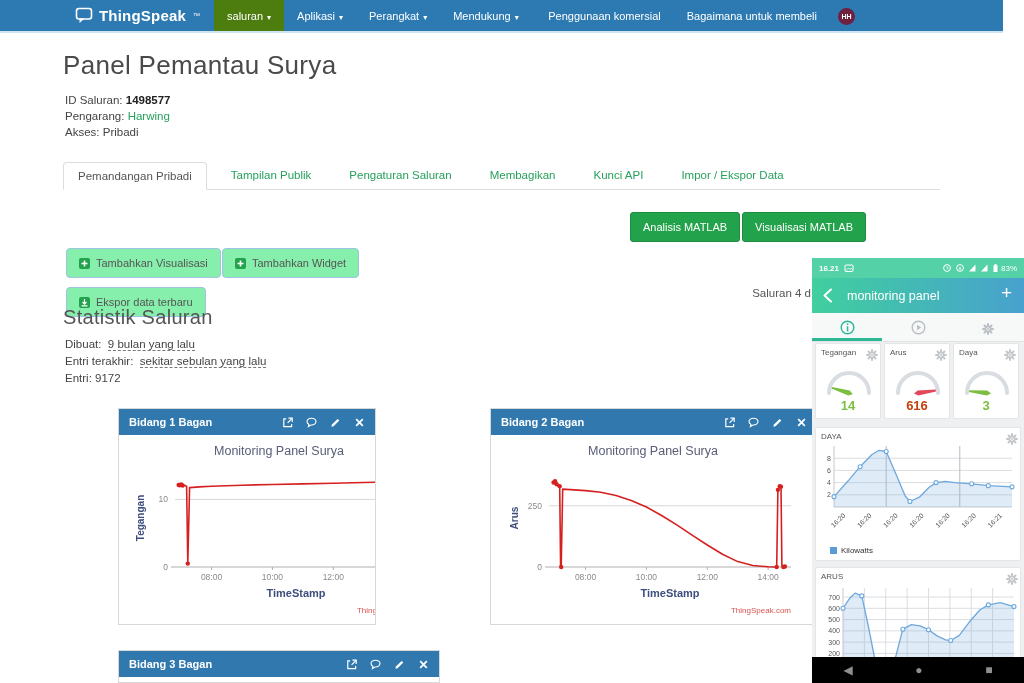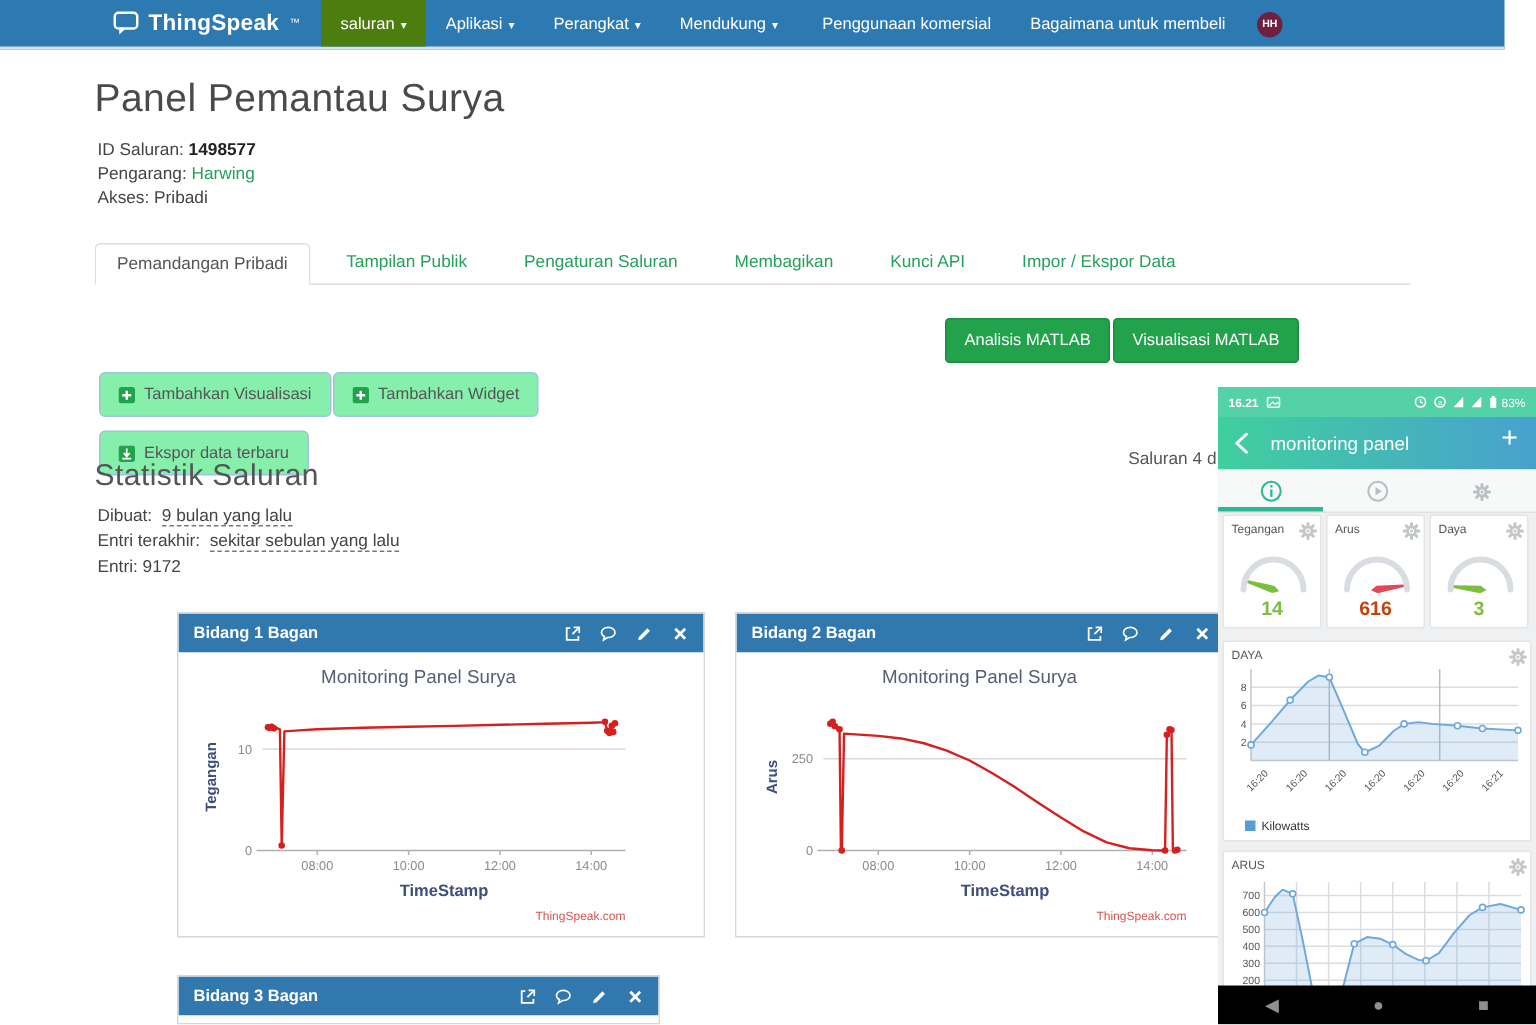--- a/index.html
+++ b/index.html
@@ -36,21 +36,21 @@
   .tab.active { color:#555; background:#fff; border:1px solid #ddd; border-bottom:1px solid #fff;
                 border-radius:4px 4px 0 0; margin-bottom:-1px; }
 
   
   .btn { position:absolute; height:30px; background:#86efac; border:1px solid #9fc3e0; border-radius:4px;
          font-size:11px; color:#555; display:flex; align-items:center; gap:6px; padding:0 12px; cursor:pointer;margin-top:36px; }
   .btn .mini { width:11px; height:11px; display:inline-block; }
   .btn-green { position:absolute; height:30px; background:#23a24c; border:1px solid #1d8c41; border-radius:3px;
                color:#fff; font-size:11px; display:flex; align-items:center; justify-content:center;
                padding:0 12px; cursor:pointer; }
-  .pager { position:absolute; left:600px; top:300px; width:211px; text-align:right;
+  .pager { position:absolute; left:600px; top:287px; width:211px; text-align:right;
            font-size:11.5px; color:#555; }
 
   
   .stats-heading { position:absolute; left:63px; top:306px; font-size:20px; color:#555; letter-spacing:.3px; }
   .stats { position:absolute; left:65px; top:336px; font-size:11.5px; color:#444; line-height:17px; }
   .stats .u { border-bottom:1px dashed #777; }
 
   
   .card { position:absolute; background:#fff; border:1px solid #d8d8d8; overflow:hidden; }
   .card-header { height:26px; background:#3078ae; color:#fff; font-size:11px; font-weight:bold;
@@ -161,21 +161,21 @@
   <div class="btn-green" style="left:742px; top:212px;">Visualisasi MATLAB</div>
   <div class="pager">Saluran 4 d</div>
 
   <div class="stats-heading">Statistik Saluran</div>
   <div class="stats">
     <div><span>Dibuat:</span>&nbsp; <span class="u">9 bulan yang lalu</span></div>
     <div><span>Entri terakhir:</span>&nbsp; <span class="u">sekitar sebulan yang lalu</span></div>
     <div><span>Entri:</span> <span>9172</span></div>
   </div>
 
-  <div class="card" style="left:118px; top:408px; width:352px; height:217px;">
+  <div class="card" style="left:118px; top:408px; width:258px; height:217px;">
     <div class="card-header">
       <span class="title">Bidang 1 Bagan</span>
       <span class="hicons">
         <span class="hicon"><svg width="11" height="11" viewBox="0 0 11 11">
               <path d="M4.2 1.8 H1.8 V9.6 H9.6 V7" fill="none" stroke="#fff" stroke-width="1.2"></path>
               <path d="M6.4 1.2 H10.2 V5" fill="none" stroke="#fff" stroke-width="1.2"></path>
               <line x1="10" y1="1.4" x2="5.6" y2="5.8" stroke="#fff" stroke-width="1.2"></line>
             </svg></span>
         <span class="hicon"><svg width="11" height="11" viewBox="0 0 11 11">
               <path d="M5.5 1.2 C2.9 1.2 1 2.7 1 4.6 C1 5.8 1.8 6.8 3 7.4 L2.4 9.6 L5 8 C8 8.2 10 6.5 10 4.6 C10 2.7 8.1 1.2 5.5 1.2 Z" fill="none" stroke="#fff" stroke-width="1.1"></path>

